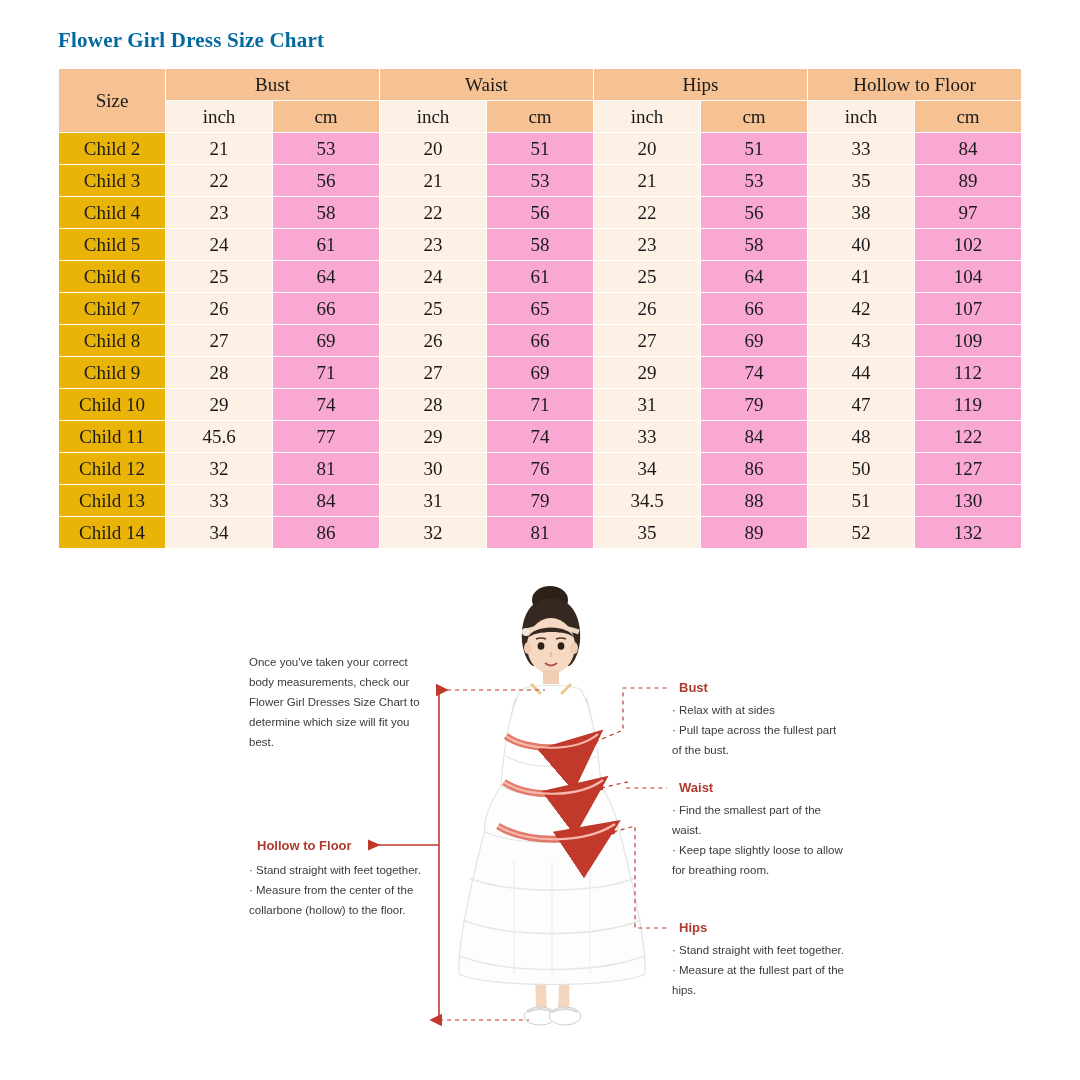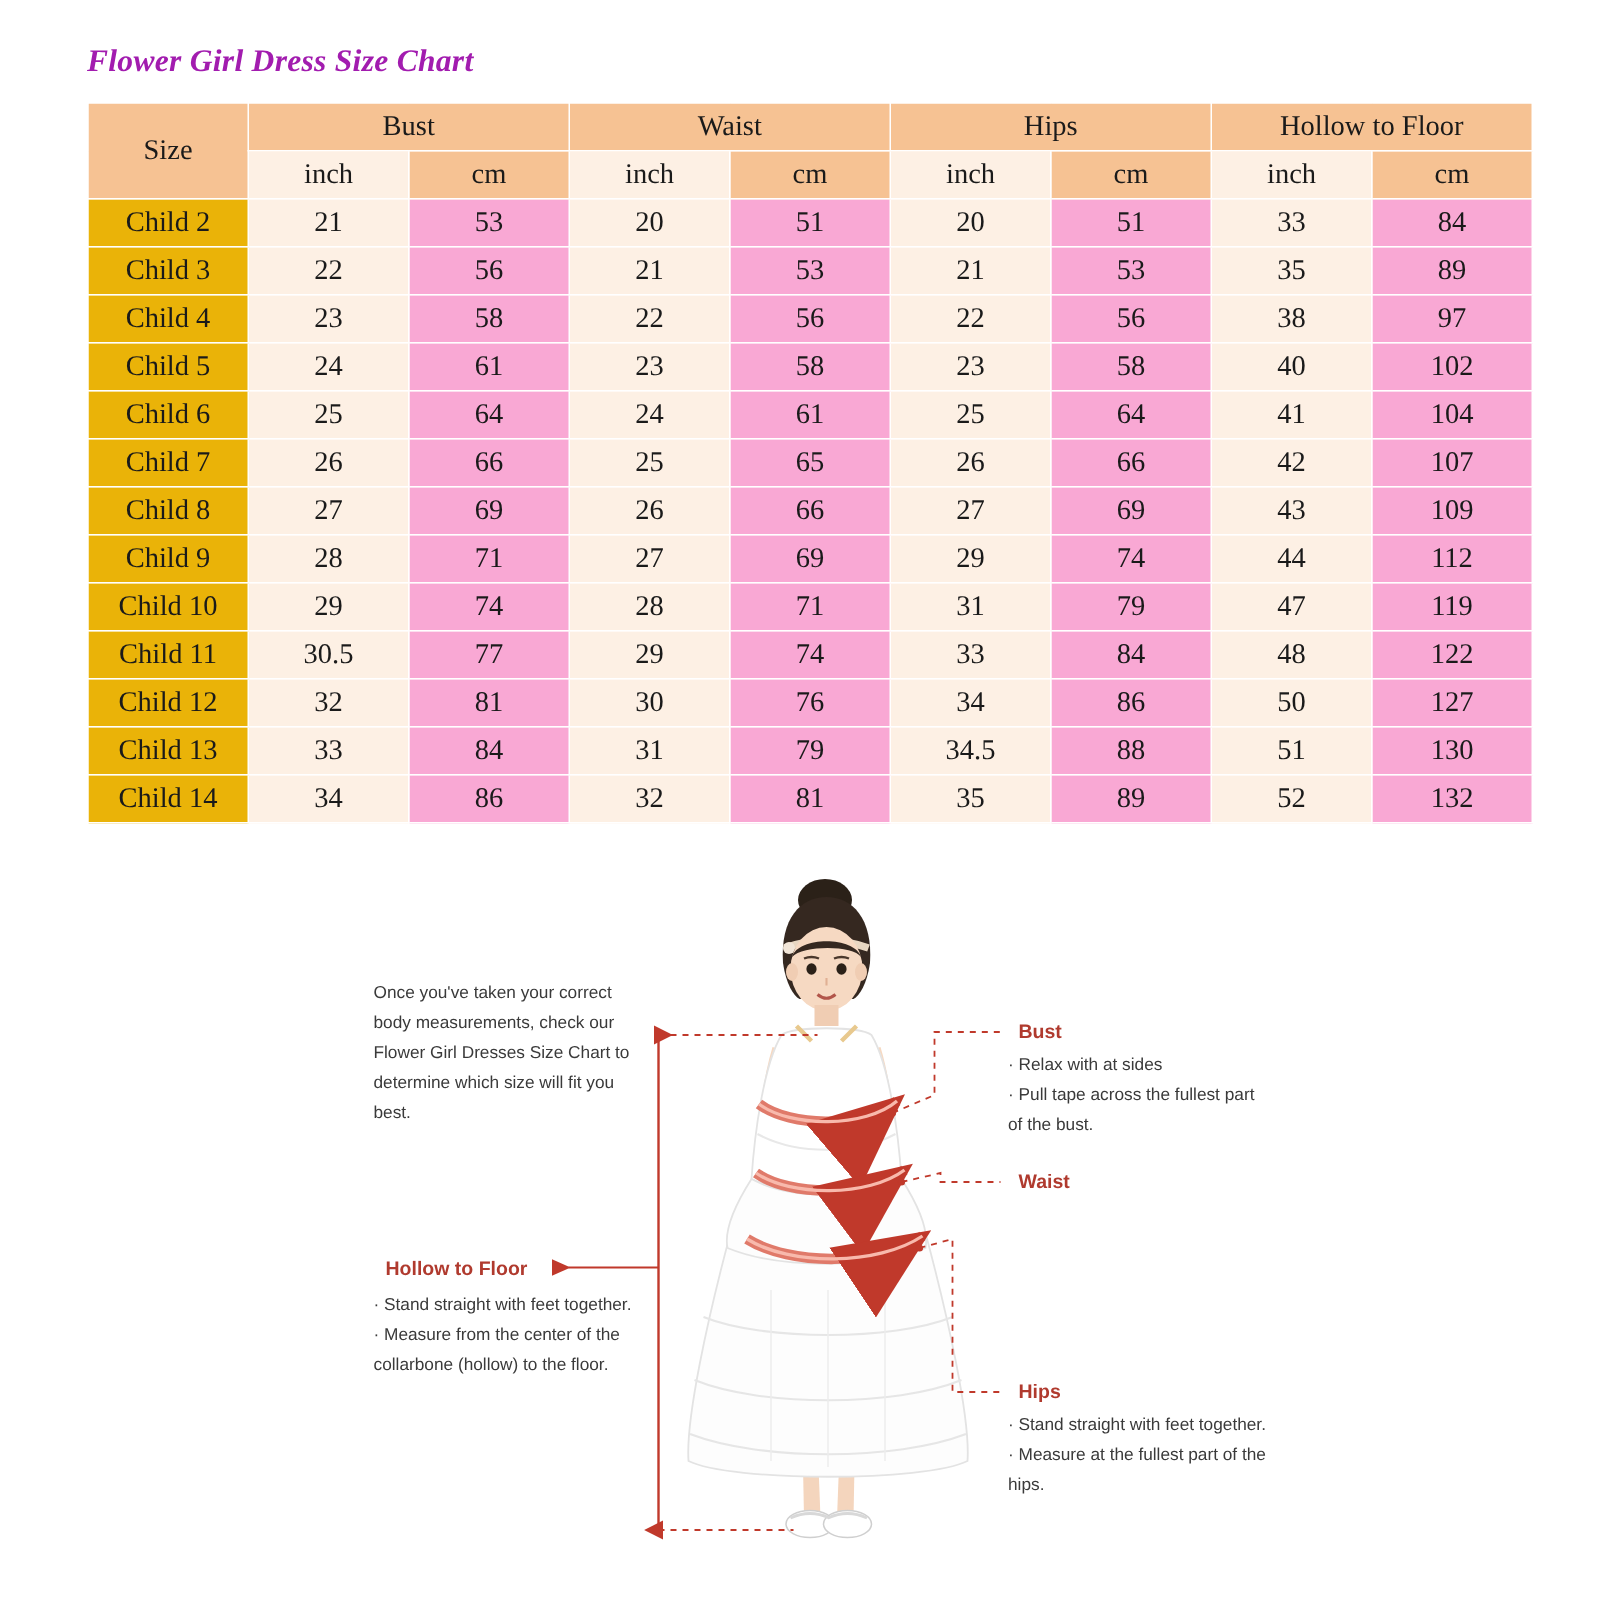--- a/index.html
+++ b/index.html
@@ -15,23 +15,22 @@
     overflow: hidden;
   }
 
   
   #chart-title {
     position: absolute;
     left: 58px;
     top: 28px;
     font-family: "Liberation Serif", serif;
     font-weight: bold;
-    font-style: italic;
     font-size: 21px;
-    color: #a21caf;
+    color: #0369a1;
     letter-spacing: 0.2px;
   }
 
   
   #size-table-wrap {
     position: absolute;
     left: 58px;
     top: 68px;
     width: 964px;
   }
@@ -259,21 +258,21 @@
         <td class="col-cm">74</td>
         <td class="col-inch">28</td>
         <td class="col-cm">71</td>
         <td class="col-inch">31</td>
         <td class="col-cm">79</td>
         <td class="col-inch">47</td>
         <td class="col-cm">119</td>
       </tr>
       <tr>
         <td class="row-label">Child 11</td>
-        <td class="col-inch">30.5</td>
+        <td class="col-inch">45.6</td>
         <td class="col-cm">77</td>
         <td class="col-inch">29</td>
         <td class="col-cm">74</td>
         <td class="col-inch">33</td>
         <td class="col-cm">84</td>
         <td class="col-inch">48</td>
         <td class="col-cm">122</td>
       </tr>
       <tr>
         <td class="row-label">Child 12</td>
@@ -422,20 +421,24 @@
 
   <div class="note-text" id="intro-note">Once you've taken your correct body measurements, check our Flower Girl Dresses Size Chart to determine which size will fit you best.</div>
 
   <div class="section-head" id="bust-head">Bust</div>
   <div class="bullets" id="bust-body">
     <div>Relax with at sides</div>
     <div>Pull tape across the fullest part of the bust.</div>
   </div>
 
   <div class="section-head" id="waist-head">Waist</div>
+  <div class="bullets" id="waist-body">
+    <div>Find the smallest part of the waist.</div>
+    <div>Keep tape slightly loose to allow for breathing room.</div>
+  </div>
 
   <div class="section-head" id="hips-head">Hips</div>
   <div class="bullets" id="hips-body">
     <div>Stand straight with feet together.</div>
     <div>Measure at the fullest part of the hips.</div>
   </div>
 
   <div class="section-head" id="hollow-head">Hollow to Floor</div>
   <div class="bullets" id="hollow-body">
     <div>Stand straight with feet together.</div>

